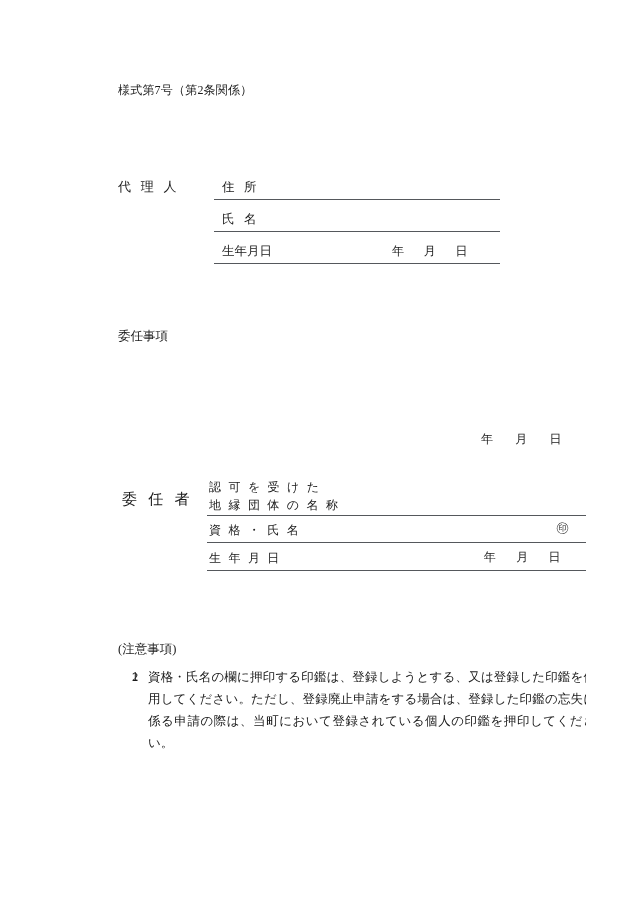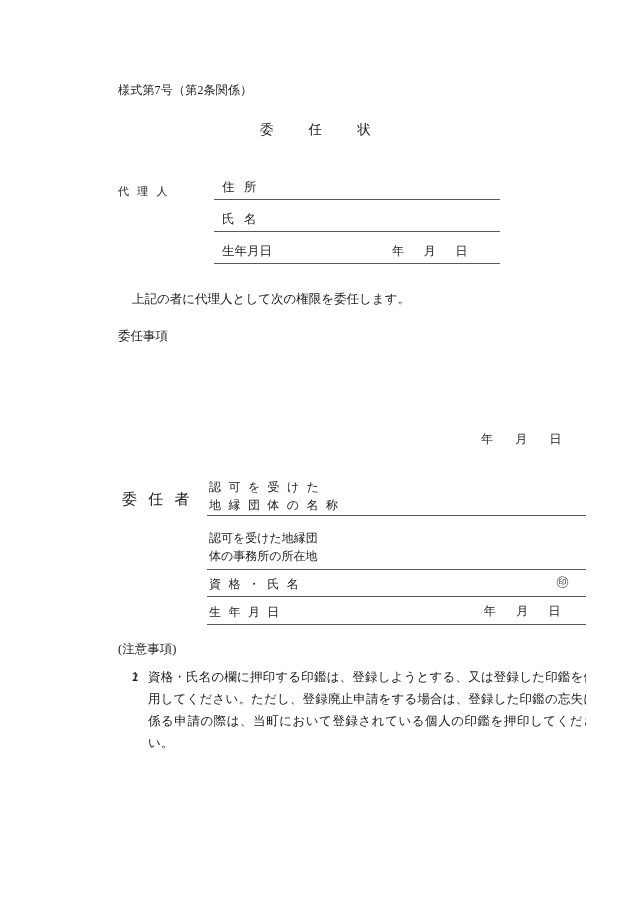--- a/index.html
+++ b/index.html
@@ -37,22 +37,22 @@
   .doc-title {
     left: 216px;
     top: 121px;
     font-size: 13.5px;
     letter-spacing: 2.6em;
   }
 
   
   .agent-label {
     left: 74px;
-    top: 184px;
-    font-size: 11px;
+    top: 178px;
+    font-size: 13px;
     letter-spacing: 0.75em;
   }
   .field-row {
     position: absolute;
     left: 170px;
     width: 286px;
     border-bottom: 1px solid #55585c;
     height: 25px;
   }
   .field-row .fl {
@@ -181,60 +181,52 @@
     font-size: 12.5px;
   }
 </style>
 </head>
 <body>
 
 <div class="page">
 
   <div class="abs form-no">様式第7号（第2条関係）</div>
 
-  <div class="abs doc-title">委任状</div>
 
   <div class="abs agent-label">代理人</div>
 
   <div class="field-row" id="row-name">
     <span class="fl sp">氏名</span>
   </div>
 
   <div class="field-row" id="row-address">
     <span class="fl sp">住所</span>
   </div>
 
   <div class="field-row" id="row-birth">
     <span class="fl">生年月日</span>
     <span class="ymd">年月日</span>
   </div>
 
-  <div class="abs statement">上記の者に代理人として次の権限を委任します。</div>
 
   <div class="abs matters-head">委任事項</div>
 
   <div class="abs date-line">年月日</div>
 
   <div class="abs signer-label">委任者</div>
 
   <div class="tbl">
 
     <div class="tbl-row" id="trow-orgname">
       <span class="cap wide">
         <span>認可を受けた</span><br>
         <span>地縁団体の名称</span>
       </span>
     </div>
 
-    <div class="tbl-row" id="trow-address">
-      <span class="cap">
-        <span>認可を受けた地縁団</span><br>
-        <span>体の事務所の所在地</span>
-      </span>
-    </div>
 
     <div class="tbl-row" id="trow-title">
       <span class="cap wide">資格・氏名</span>
       <span class="seal">㊞</span>
     </div>
 
     <div class="tbl-row" id="trow-dob">
       <span class="cap wide">生年月日</span>
       <span class="ymd2">年月日</span>
     </div>

